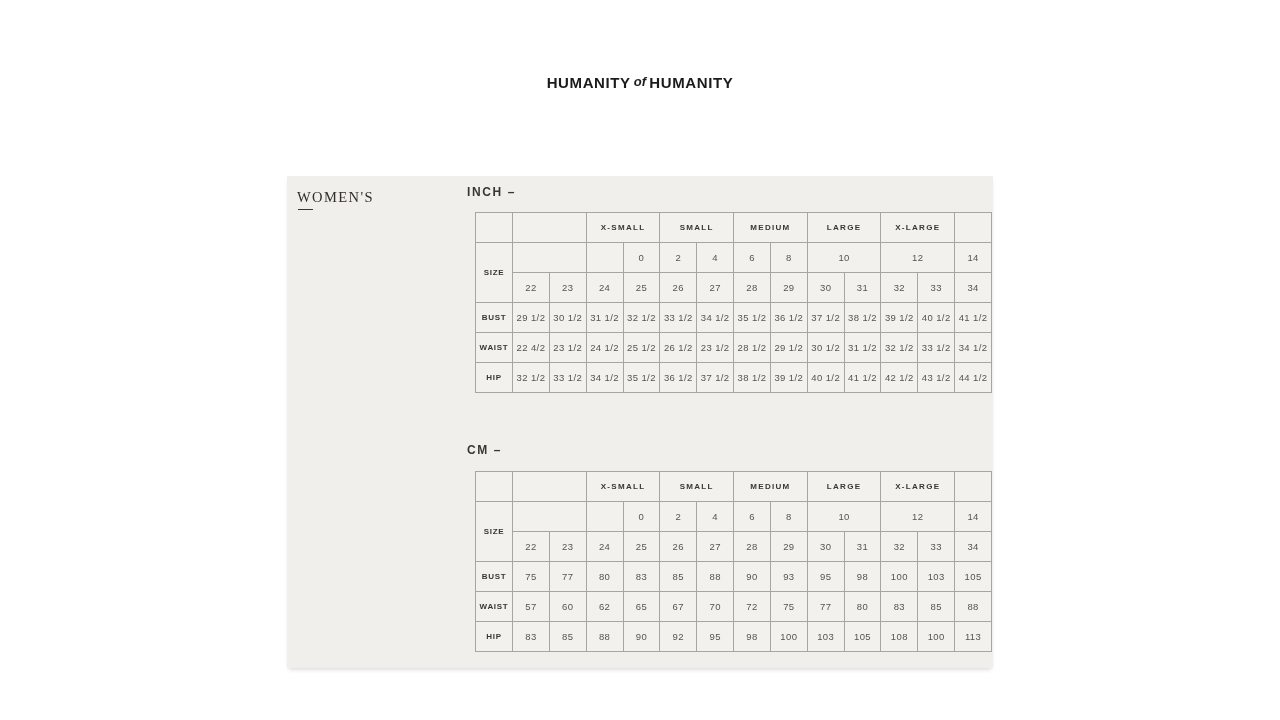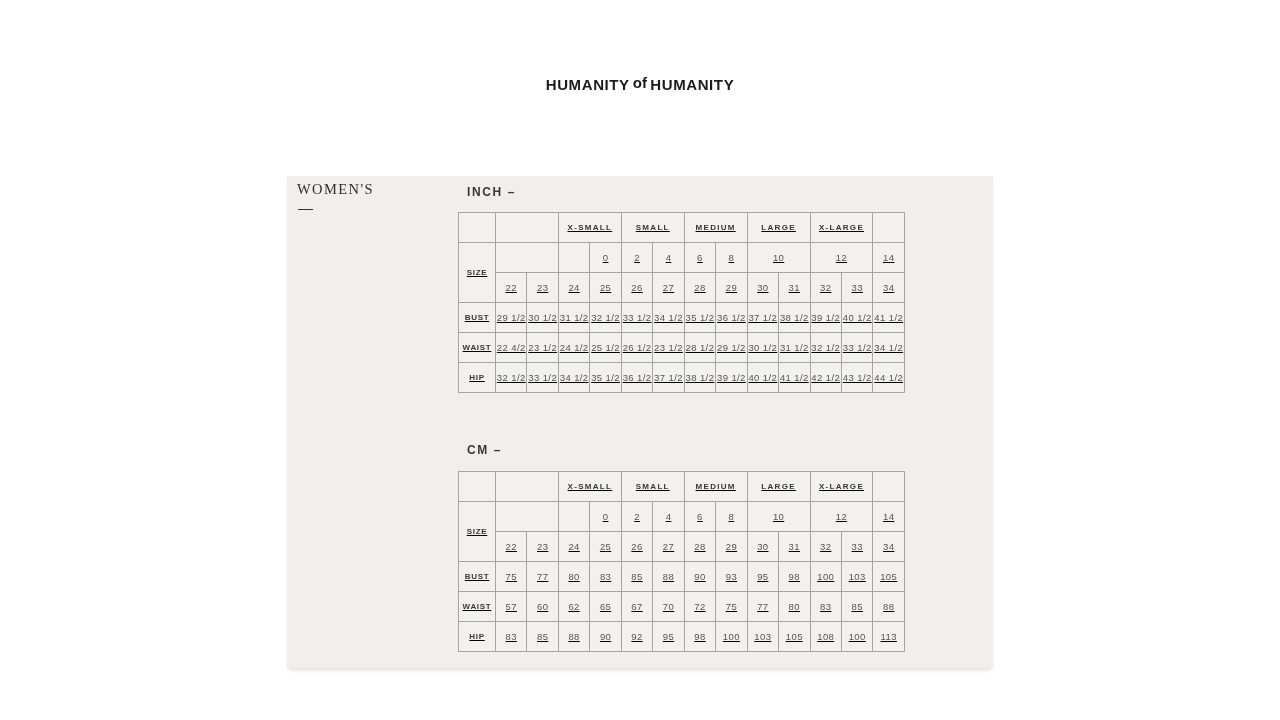--- a/index.html
+++ b/index.html
@@ -18,41 +18,42 @@
     left: 0;
     width: 100%;
     text-align: center;
     font-weight: bold;
     font-size: 15px;
     letter-spacing: 0.6px;
     color: #1d1b19;
     white-space: nowrap;
   }
   .logo .of {
-    font-size: 15px;
+    font-size: 13px;
+    font-style: italic;
     letter-spacing: 0.2px;
     vertical-align: 2px;
     margin: 13px 3px;
   }
 
   
   .panel {
     position: absolute;
     left: 287px;
     top: 176px;
     width: 706px;
     height: 492px;
     background: #f0efeb;
     box-shadow: 0 3px 5px -2px rgba(0,0,0,0.18);
   }
 
   .women-title {
     position: absolute;
     left: 10px;
-    top: 5px;
+    top: 13px;
     font-family: "Liberation Serif", serif;
     font-weight: normal;
     font-size: 14.5px;
     letter-spacing: 1.4px;
     color: #312e2a;
   }
   .title-rule {
     position: absolute;
     left: 11px;
     top: 33px;
@@ -66,25 +67,24 @@
     font-size: 12px;
     font-weight: bold;
     letter-spacing: 1.6px;
     color: #3a3733;
   }
   .unit-label.inch { top: 9px; }
   .unit-label.cm   { top: 267px; }
 
   table.size-table {
     position: absolute;
-    left: 171px;
-    width: 447px;
+    left: 188px;
+    width: 517px;
     border-collapse: collapse;
     table-layout: fixed;
-    text-decoration: underline;
   }
   table.size-table.inch { top: 36px; }
   table.size-table.cm   { top: 295px; }
 
   .size-table td {
     border: 1px solid #a7a5a0;
     height: 30px;
     text-align: center;
     vertical-align: middle;
     background: #f2f1ed;

